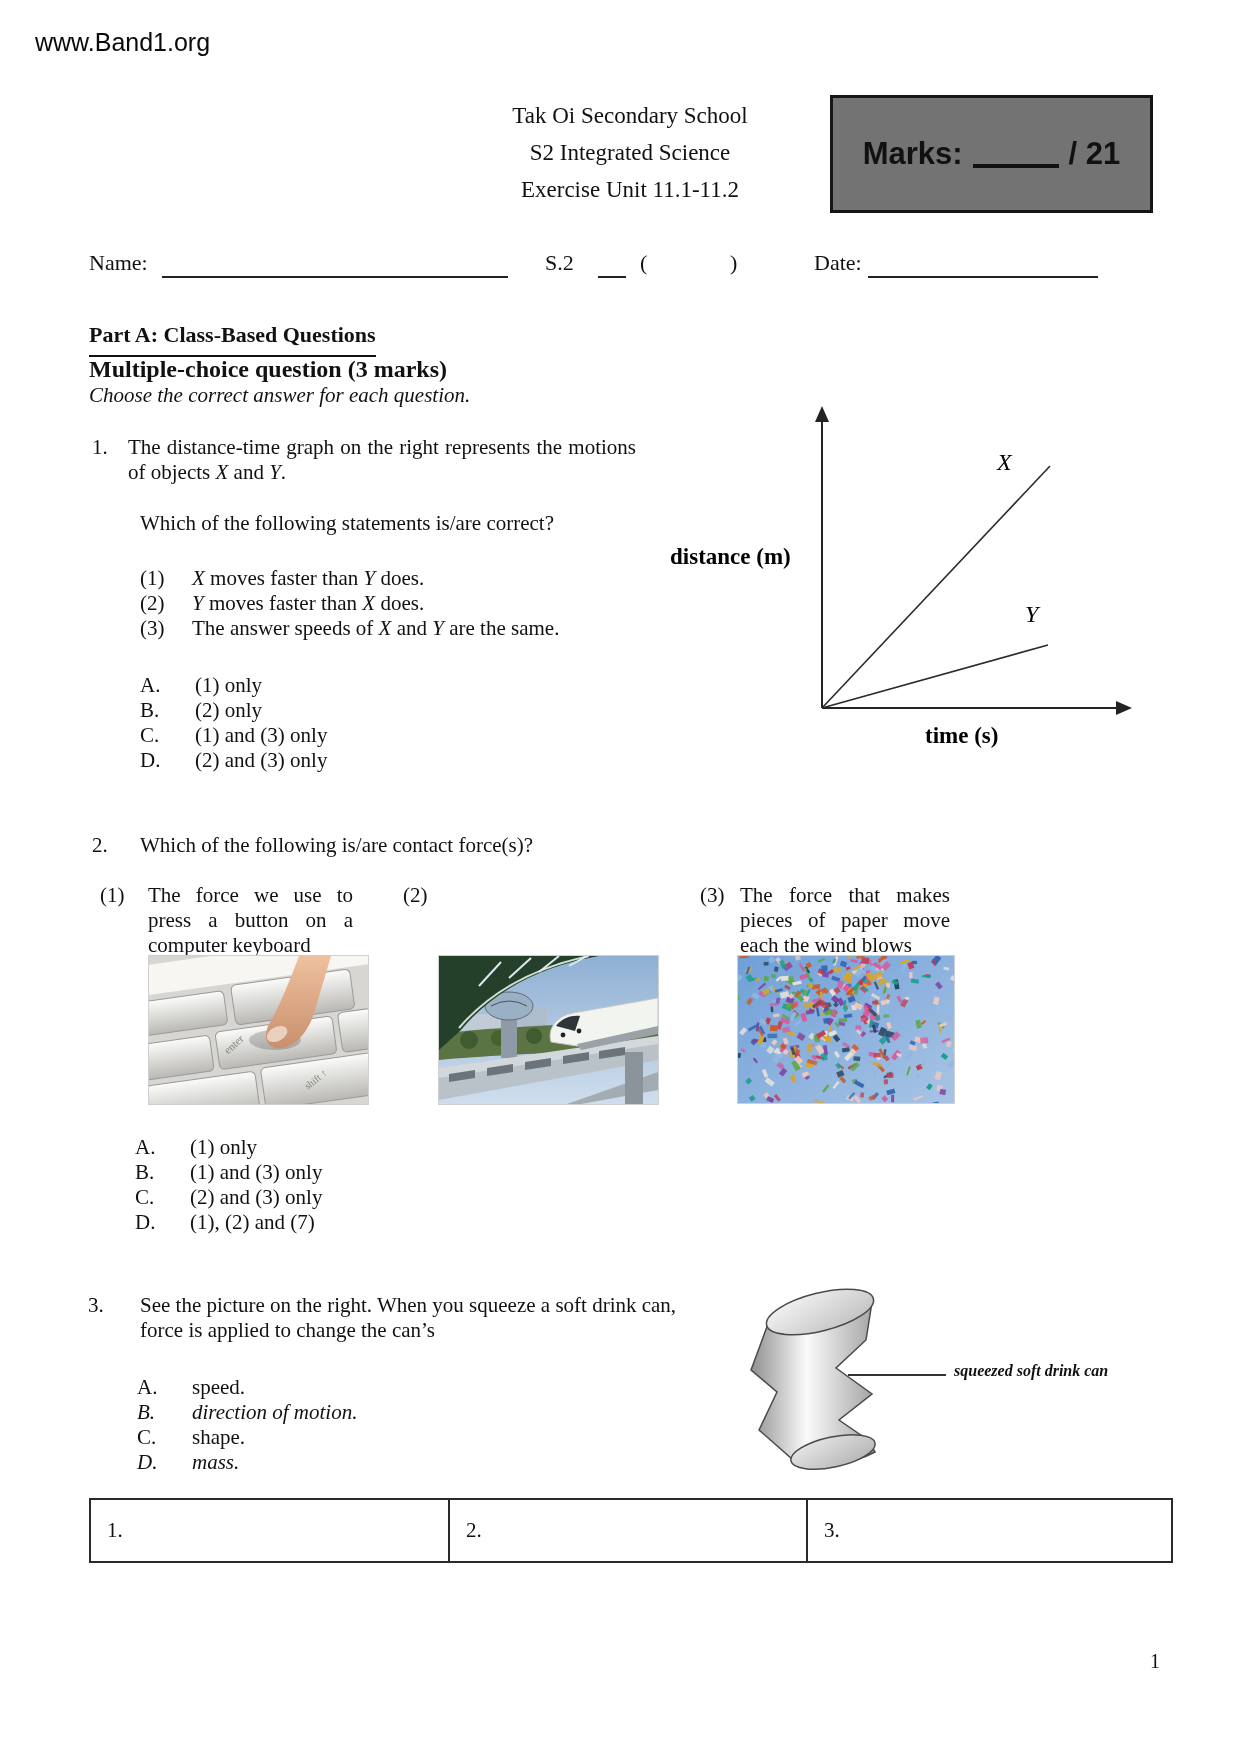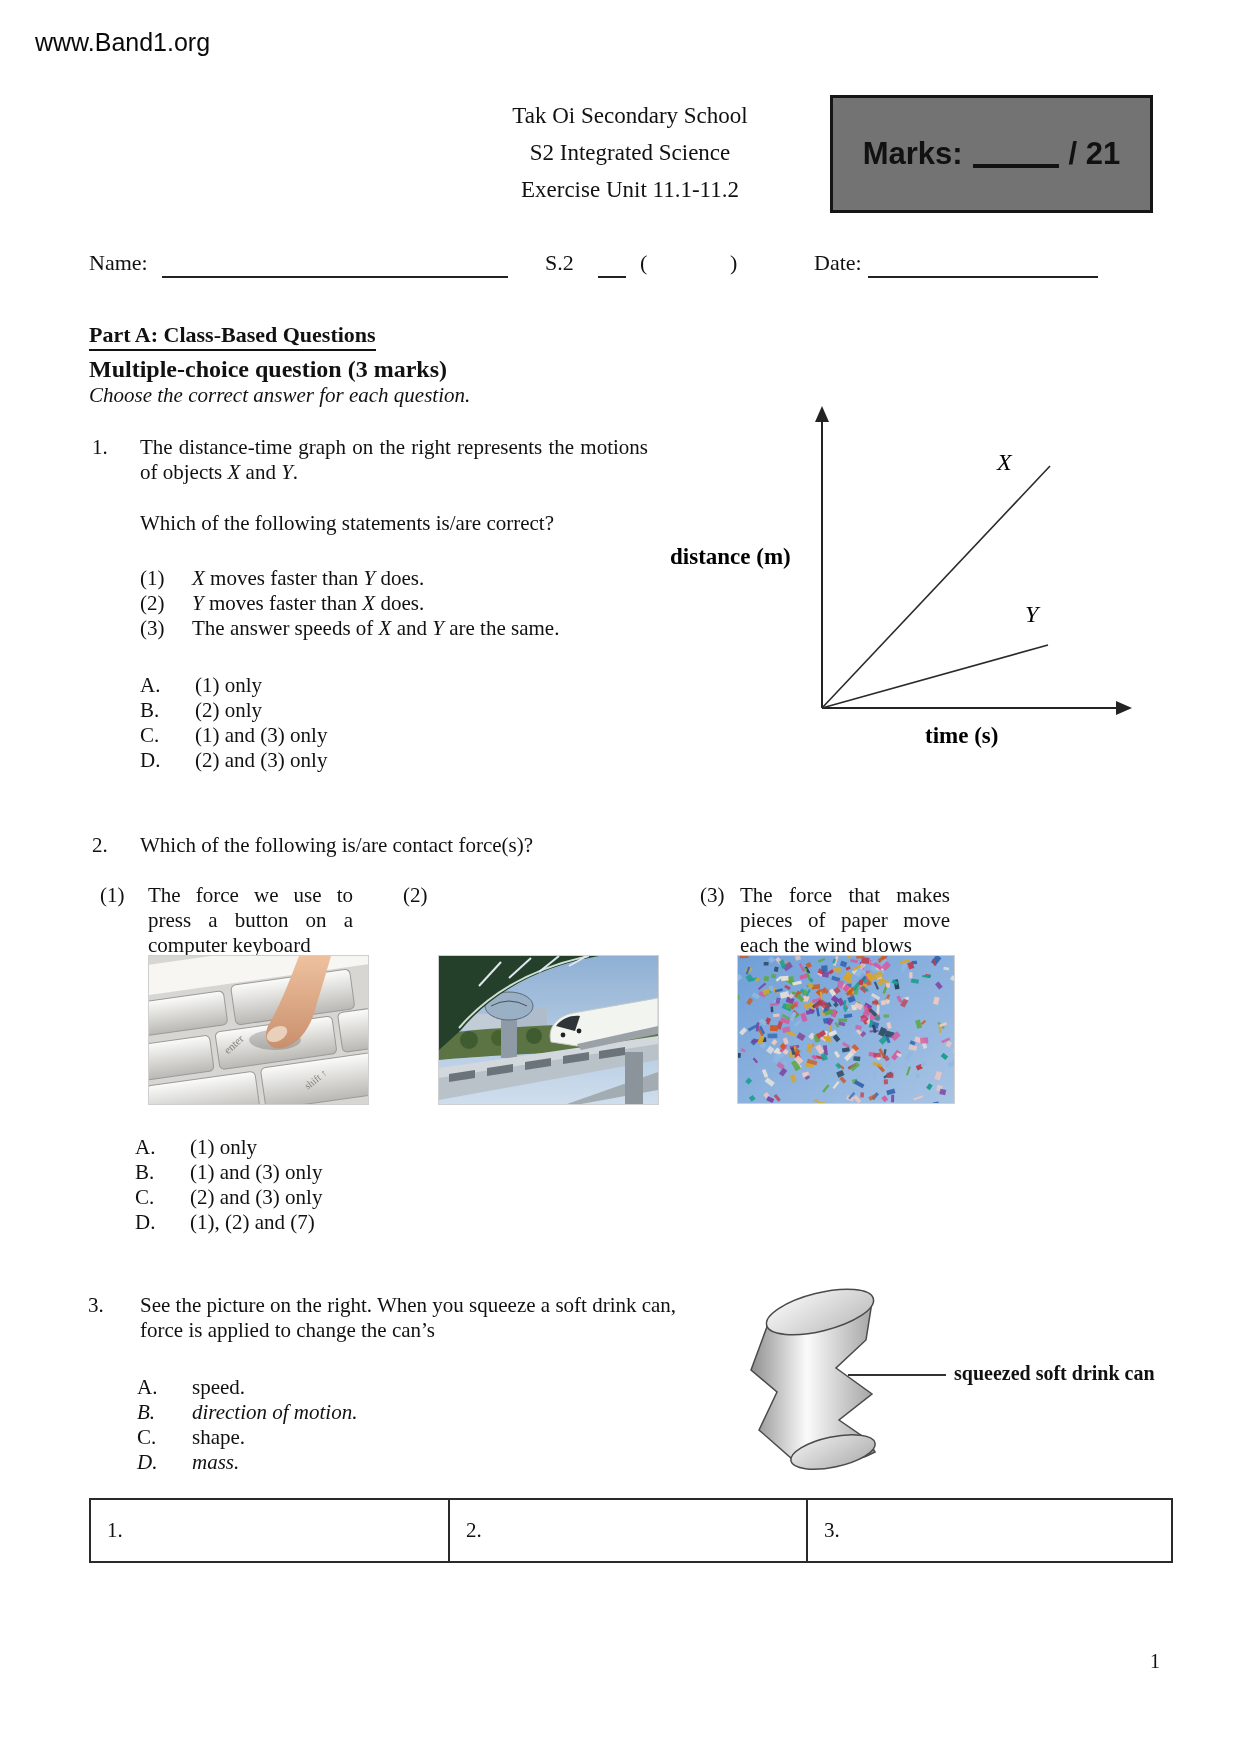--- a/index.html
+++ b/index.html
@@ -7,31 +7,31 @@
         font-family:"Liberation Serif",serif;color:#111;overflow:hidden;}
   .abs{position:absolute;}
   .watermark{left:35px;top:28px;font-family:"Liberation Sans",sans-serif;font-size:25px;font-weight:500;color:#0a0a0a;}
   .title-block{left:450px;top:97px;width:360px;text-align:center;font-size:23px;line-height:37px;}
   .marks-box{left:830px;top:95px;width:317px;height:112px;border:3px solid #151515;
              display:flex;align-items:center;justify-content:center;background:#737373;}
   .marks-inner{font-family:"Liberation Sans",sans-serif;font-weight:bold;font-size:31px;display:flex;align-items:flex-end;}
   .marks-blank{display:inline-block;width:86px;border-bottom:4px solid #111;margin:0 10px 4px 10px;height:22px;}
   .infolabel{top:250px;font-size:22px;height:26px;}
   .uline{top:250px;height:26px;border-bottom:2px solid #222;}
-  .h-part{left:89px;top:322px;font-size:22px;font-weight:bold;border-bottom:2px solid #111;padding-bottom:1px;}
+  .h-part{left:89px;top:322px;font-size:22px;font-weight:bold;border-bottom:2px solid #111;padding-bottom:7px;}
   .h-mc{left:89px;top:356px;font-size:24px;font-weight:bold;}
   .h-inst{left:89px;top:383px;font-size:21px;font-style:italic;}
   .qnum{font-size:21px;}
   .stem{font-size:21px;line-height:25px;text-align:justify;}
   .row{font-size:21px;white-space:nowrap;}
   .row .cell-num{display:inline-block;width:52px;}
   .optrow .cell-num{display:inline-block;width:55px;}
   .q2col{font-size:21px;line-height:25px;text-align:justify;}
   .photo{border:1px solid #cfcfcf;}
-  .figlabel{font-size:20px;font-weight:600;}
+  .figlabel{font-size:16px;font-weight:600;font-style:italic;}
   .connector{border-top:2px solid #333;}
   .ans-table{left:89px;top:1498px;width:1080px;height:61px;border:2px solid #2a2a2a;display:flex;background:#fff;}
   .ans-cell{height:100%;display:flex;align-items:center;font-size:21px;box-sizing:border-box;padding-left:16px;}
   .ans-c1{width:359px;border-right:2px solid #2a2a2a;}
   .ans-c2{width:358px;border-right:2px solid #2a2a2a;}
   .ans-c3{flex:1;}
   .pagenum{left:1150px;top:1650px;font-size:20px;}
   svg text{font-family:"Liberation Serif",serif;}
 </style>
 </head>
@@ -62,21 +62,21 @@
   <div class="abs infolabel" style="left:640px;">(</div>
   <div class="abs infolabel" style="left:730px;">)</div>
   <div class="abs infolabel" style="left:814px;">Date:</div>
   <div class="abs uline" style="left:868px;width:230px;"></div>
 
   <div class="abs h-part">Part A: Class-Based Questions</div>
   <div class="abs h-mc">Multiple-choice question (3 marks)</div>
   <div class="abs h-inst">Choose the correct answer for each question.</div>
 
   <div class="abs qnum" style="left:92px;top:435px;">1.</div>
-  <div class="abs stem" style="left:140px;top:435px;width:508px;"><span>The distance-time graph on the right represents the motions of objects </span><span style="font-style: italic;">X</span><span> and </span><span style="font-style: italic;">Y</span><span>.</span></div>
+  <div class="abs stem" style="left:128px;top:435px;width:508px;"><span>The distance-time graph on the right represents the motions of objects </span><span style="font-style: italic;">X</span><span> and </span><span style="font-style: italic;">Y</span><span>.</span></div>
   <div class="abs row" style="left:140px;top:511px;">Which of the following statements is/are correct?</div>
 
   <div class="abs row" style="left:140px;top:566px;">
     <span class="cell-num">(1)</span><span><span style="font-style: italic;">X</span><span> moves faster than </span><span style="font-style: italic;">Y</span><span> does.</span></span>
   </div>
   <div class="abs row" style="left:140px;top:591px;">
     <span class="cell-num">(2)</span><span><span style="font-style: italic;">Y</span><span> moves faster than </span><span style="font-style: italic;">X</span><span> does.</span></span>
   </div>
   <div class="abs row" style="left:140px;top:616px;">
     <span class="cell-num">(3)</span><span><span>The answer speeds of </span><span style="font-style: italic;">X</span><span> and </span><span style="font-style: italic;">Y</span><span> are the same.</span></span>

